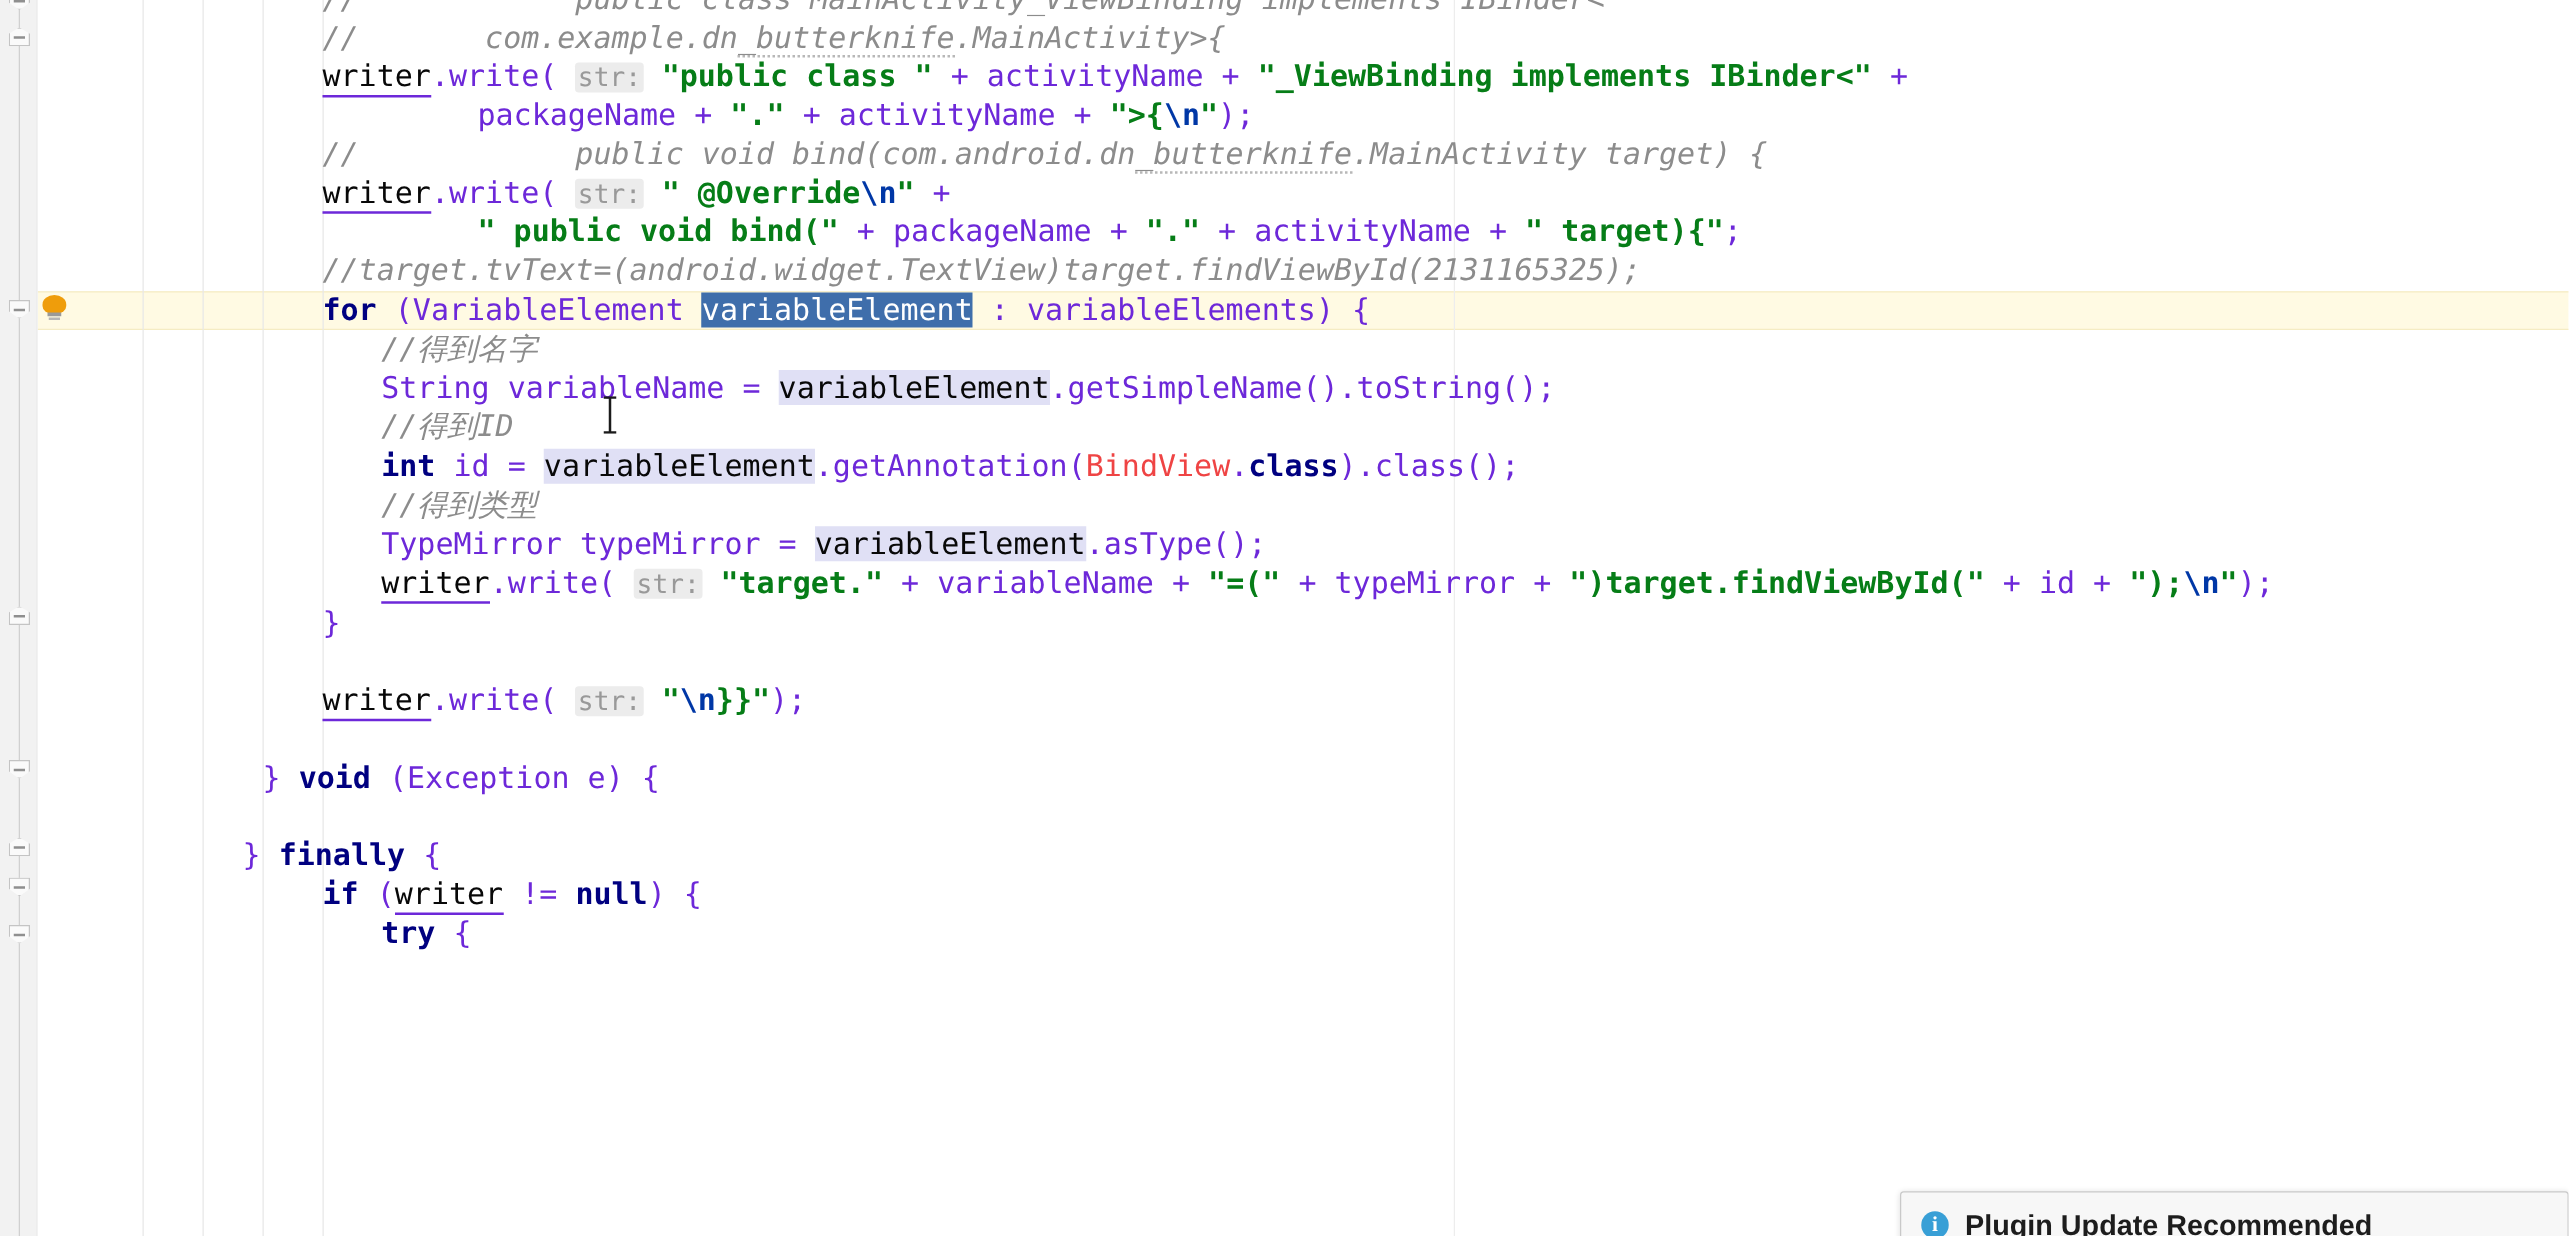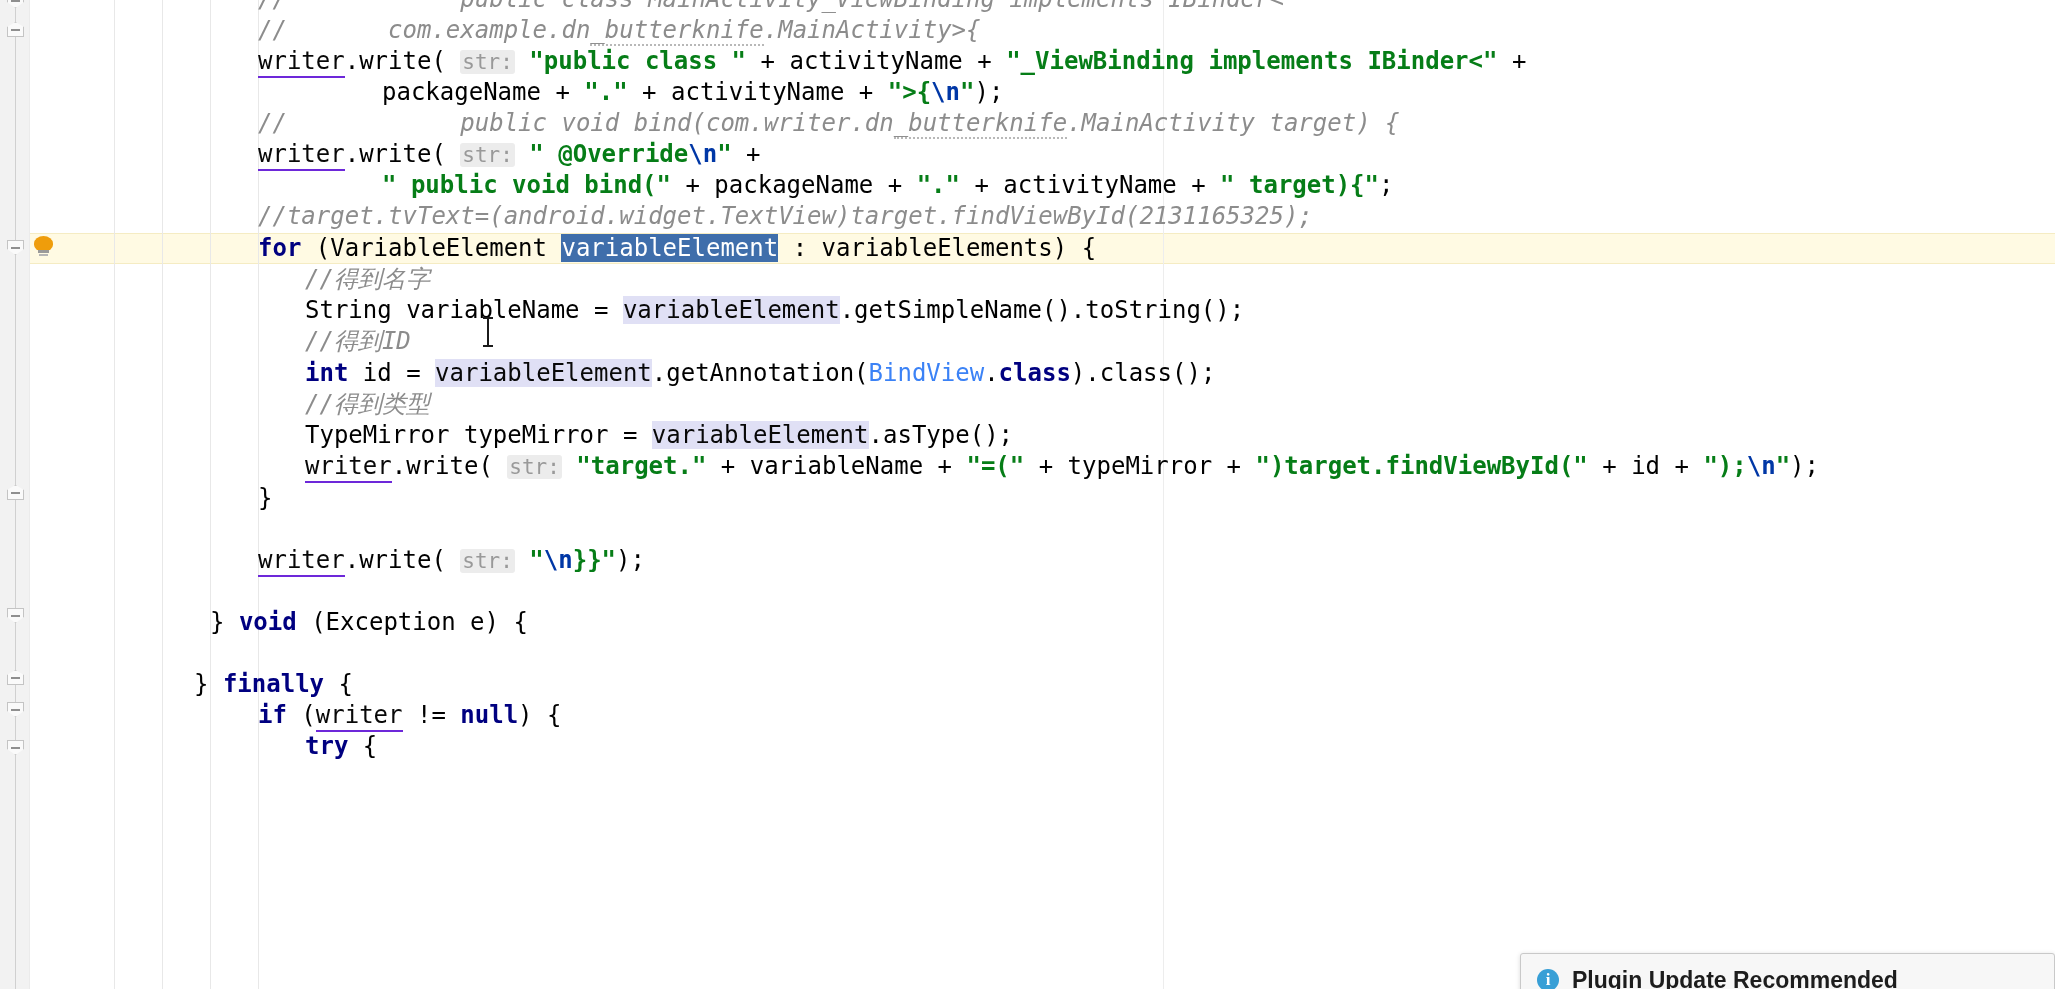--- a/index.html
+++ b/index.html
@@ -129,22 +129,22 @@
     white-space: pre;
     font-size: 24px;
     line-height: 31px;
   }
 
   
   .kw   { color: #000080; font-weight: bold; }
   .str  { color: #067d17; font-weight: bold; }
   .esc  { color: #0037a6; font-weight: bold; }
   .cmt  { color: #8c8c8c; font-style: italic; }
-  .anno { color: #3b82f6; }
-  .plain{ color: #000000; }
+  .anno { color: #ef4444; }
+  .plain{ color: #6d28d9; }
 
   
   .ufield {
     color: #080808;
     border-bottom: 2px solid #6d28d9;
     padding-bottom: 1px;
   }
 
   
   .hint {
@@ -277,21 +277,21 @@
       
       <div class="ln" id="l2" style="left:228px; top:15px;"><span class="cmt">//</span><span class="cmt">       com.example.dn</span><span class="cmt squig">_butterknife</span><span class="cmt">.MainActivity&gt;{</span></div>
 
       
       <div class="ln" id="l3" style="left:228px; top:46px;"><span class="ufield">writer</span><span class="plain">.write( </span><span class="hint">str:</span><span class="plain"> </span><span class="str">"public class "</span><span class="plain"> + activityName + </span><span class="str">"_ViewBinding implements IBinder&lt;"</span><span class="plain"> +</span></div>
 
       
       <div class="ln" id="l4" style="left:352px; top:77px;"><span class="plain">packageName + </span><span class="str">"."</span><span class="plain"> + activityName + </span><span class="str">"&gt;{</span><span class="esc">\n</span><span class="str">"</span><span class="plain">);</span></div>
 
       
-      <div class="ln" id="l5" style="left:228px; top:108px;"><span class="cmt">//            public void bind(com.writer.dn</span><span class="cmt squig">_butterknife</span><span class="cmt">.MainActivity target) {</span></div>
+      <div class="ln" id="l5" style="left:228px; top:108px;"><span class="cmt">//            public void bind(com.android.dn</span><span class="cmt squig">_butterknife</span><span class="cmt">.MainActivity target) {</span></div>
 
       
       <div class="ln" id="l6" style="left:228px; top:139px;"><span class="ufield">writer</span><span class="plain">.write( </span><span class="hint">str:</span><span class="plain"> </span><span class="str">" @Override</span><span class="esc">\n</span><span class="str">"</span><span class="plain"> +</span></div>
 
       
       <div class="ln" id="l7" style="left:352px; top:170px;"><span class="str">" public void bind("</span><span class="plain"> + packageName + </span><span class="str">"."</span><span class="plain"> + activityName + </span><span class="str">" target){"</span><span class="plain">;</span></div>
 
       
       <div class="ln" id="l8" style="left:228px; top:201px;"><span class="cmt">//target.tvText=(android.widget.TextView)target.findViewById(2131165325);</span></div>
 

